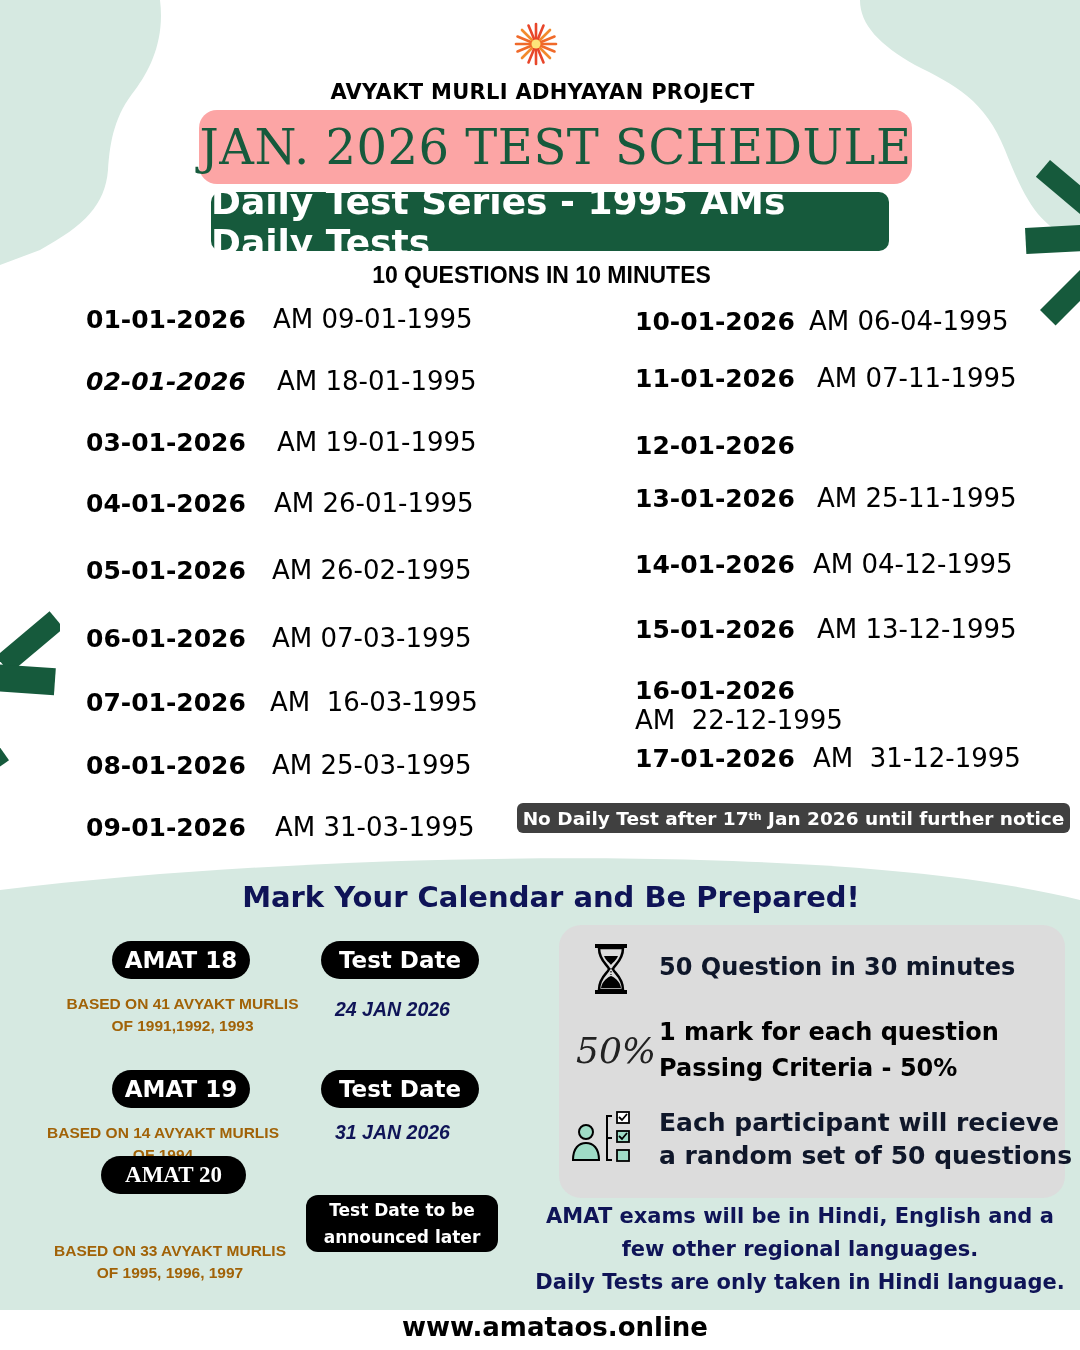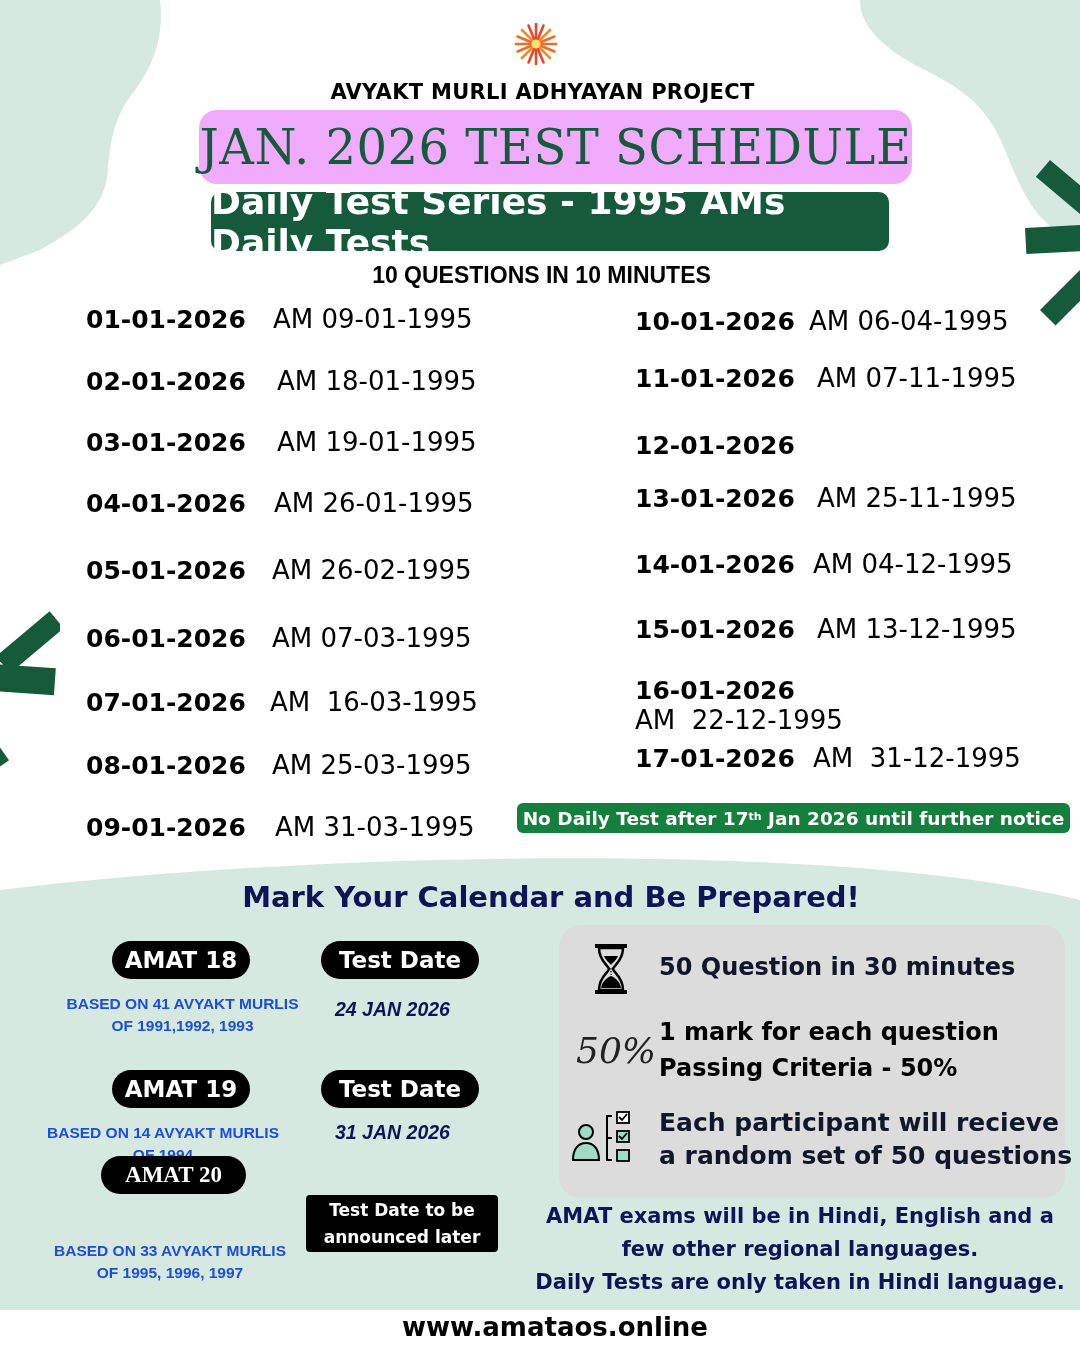--- a/index.html
+++ b/index.html
@@ -11,53 +11,53 @@
   .blob-tr { left: 855px; top: 0; width: 225px; height: 240px; }
   .burst-right { left: 1020px; top: 150px; width: 60px; height: 180px; }
   .burst-left { left: 0; top: 590px; width: 60px; height: 180px; }
 
   .logo { position: absolute; left: 514px; top: 22px; width: 44px; height: 44px; }
 
   .org { position: absolute; top: 80px; left: 0; width: 1085px; text-align: center;
          font-family: "DejaVu Sans", sans-serif; font-weight: bold; font-size: 21px; letter-spacing: 0.3px; }
 
   .title-box { position: absolute; left: 199px; top: 110px; width: 713px; height: 74px;
-               background: #f0abfc; border-radius: 18px; display: flex; align-items: center; justify-content: center; }
+               background: #fca5a5; border-radius: 18px; display: flex; align-items: center; justify-content: center; }
   .title { font-family: "DejaVu Serif", serif; font-size: 48px; color: #165a3c; letter-spacing: 0.5px; }
 
   .series-box { position: absolute; left: 211px; top: 192px; width: 678px; height: 59px;
                 background: #165a3c; border-radius: 10px; display: flex; align-items: center; justify-content: center; }
   .series { font-family: "DejaVu Sans", sans-serif; font-weight: bold; font-size: 36px; color: #fff; }
 
   .subtitle { position: absolute; top: 262px; left: 0; width: 1083px; text-align: center;
               font-family: "Liberation Sans", sans-serif; font-weight: bold; font-size: 23px; }
 
   .sched-row { position: absolute; display: flex; align-items: baseline; }
   .sched-date { font-family: "DejaVu Sans", sans-serif; font-weight: bold; font-size: 25px; }
   .sched-am { font-family: "DejaVu Sans", sans-serif; font-size: 26px; font-weight: normal; white-space: pre; }
 
-  .notice { position: absolute; left: 517px; top: 803px; width: 553px; height: 30px; background: #15803d;
+  .notice { position: absolute; left: 517px; top: 803px; width: 553px; height: 30px; background: #404040;
             border-radius: 6px; color: #fff; font-family: "DejaVu Sans", sans-serif; font-weight: bold;
             font-size: 18.5px; display: flex; align-items: center; justify-content: center; white-space: nowrap; }
   .notice sup { font-size: 11px; position: relative; top: -2px; }
 
   .lower-band { position: absolute; left: 0; top: 855px; width: 1080px; height: 455px; }
 
   .mark-heading { position: absolute; top: 880px; left: 0; width: 1102px; text-align: center;
                   font-family: "DejaVu Sans", sans-serif; font-weight: bold; font-size: 29px; color: #0f1457; }
 
   .pill { position: absolute; background: #000; color: #fff; border-radius: 22px;
           display: flex; align-items: center; justify-content: center;
           font-family: "DejaVu Sans", sans-serif; font-weight: bold; }
   .pill-amat { height: 38px; font-size: 23px; }
   .pill-date { height: 38px; font-size: 23px; width: 158px; }
-  .pill-later { border-radius: 4px; font-size: 17px; line-height: 27px; text-align: center; flex-direction: column; }
+  .pill-later { border-radius: 12px; font-size: 17px; line-height: 27px; text-align: center; flex-direction: column; }
 
   .based { position: absolute; text-align: center; font-family: "Liberation Sans", sans-serif; font-weight: bold;
-           font-size: 15.5px; line-height: 22px; color: #1d4ed8; }
+           font-size: 15.5px; line-height: 22px; color: #a16207; }
   .tdate { position: absolute; font-family: "Liberation Sans", sans-serif; font-weight: bold; font-size: 19.5px; color: #0f1457; font-style: italic; }
 
   .info-card { position: absolute; left: 559px; top: 925px; width: 506px; height: 273px;
                background: #dcdcdc; border-radius: 22px; }
   .info-icon { position: absolute; }
   .info-text { position: absolute; font-family: "DejaVu Sans", sans-serif; font-weight: bold; }
   .navy { color: #0f172a; }
 
   .lang { position: absolute; left: 520px; top: 1200px; width: 560px; text-align: center;
           font-family: "DejaVu Sans", sans-serif; font-weight: bold; font-size: 21px; line-height: 33px; color: #0f1457; }
@@ -118,21 +118,21 @@
 </div>
 
 <div class="subtitle">10 QUESTIONS IN 10 MINUTES</div>
 
 <div>
   <div class="sched-row" style="left:86px; top:304px;">
     <span class="sched-date" style="width:187px;">01-01-2026</span>
     <span class="sched-am">AM 09-01-1995</span>
   </div>
   <div class="sched-row" style="left:86px; top:366px;">
-    <span class="sched-date" style="width:191px;">02-01-2026</span>
+    <span class="sched-date" style="width:191px;font-style:italic;">02-01-2026</span>
     <span class="sched-am">AM 18-01-1995</span>
   </div>
   <div class="sched-row" style="left:86px; top:427px;">
     <span class="sched-date" style="width:191px;">03-01-2026</span>
     <span class="sched-am">AM 19-01-1995</span>
   </div>
   <div class="sched-row" style="left:86px; top:488px;">
     <span class="sched-date" style="width:188px;">04-01-2026</span>
     <span class="sched-am">AM 26-01-1995</span>
   </div>

